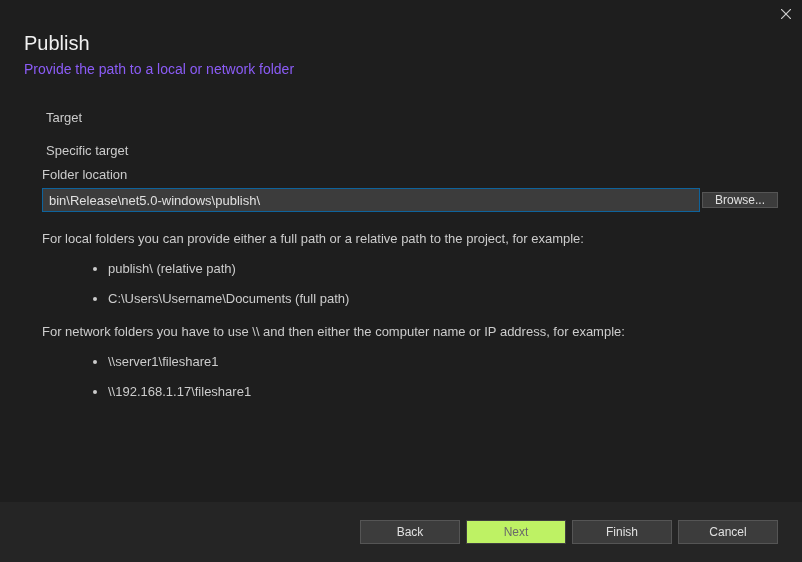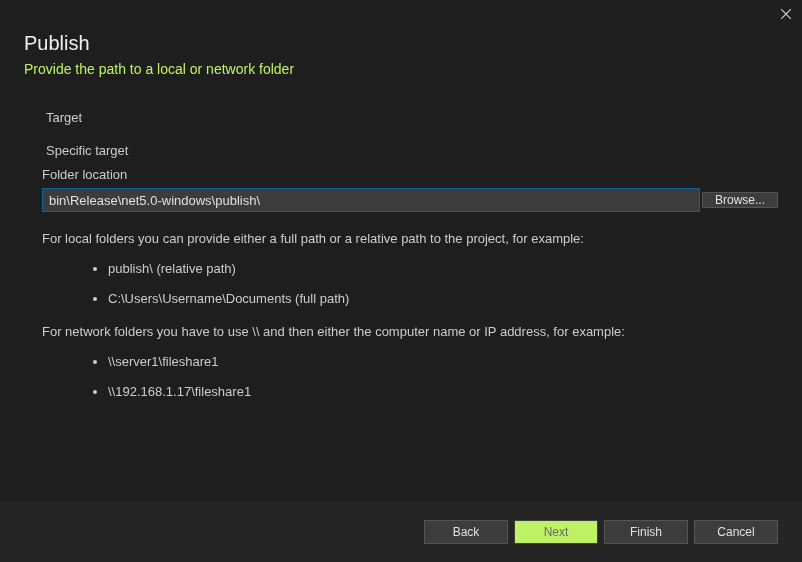--- a/index.html
+++ b/index.html
@@ -35,21 +35,21 @@
       padding: 32px 0 0 24px;
     }
     .header h1 {
       font-size: 20px;
       font-weight: 400;
       color: #f0f0f0;
       margin-bottom: 6px;
     }
     .header .subtitle {
       font-size: 14px;
-      color: #bef264;
+      color: #8b5cf6;
     }
     .body {
       display: flex;
       margin-top: 24px;
       padding-left: 36px;
       padding-right: 24px;
       flex-direction: column;
     }
     .sidebar {
       width: 138px;
@@ -130,21 +130,21 @@
       bottom: 0; left: 0; right: 0;
       height: 60px;
       background: #252525;
       display: flex;
       align-items: center;
       justify-content: flex-end;
       padding-right: 24px;
       gap: 6px;
     }
     .footer-btn {
-      width: 84px;
+      width: 100px;
       height: 24px;
       background: #3c3c3c;
       border: 1px solid #555555;
       color: #e0e0e0;
       font-size: 12px;
       cursor: pointer;
       font-family: inherit;
     }
     .footer-btn:disabled {
       color: #6a6a6a;

